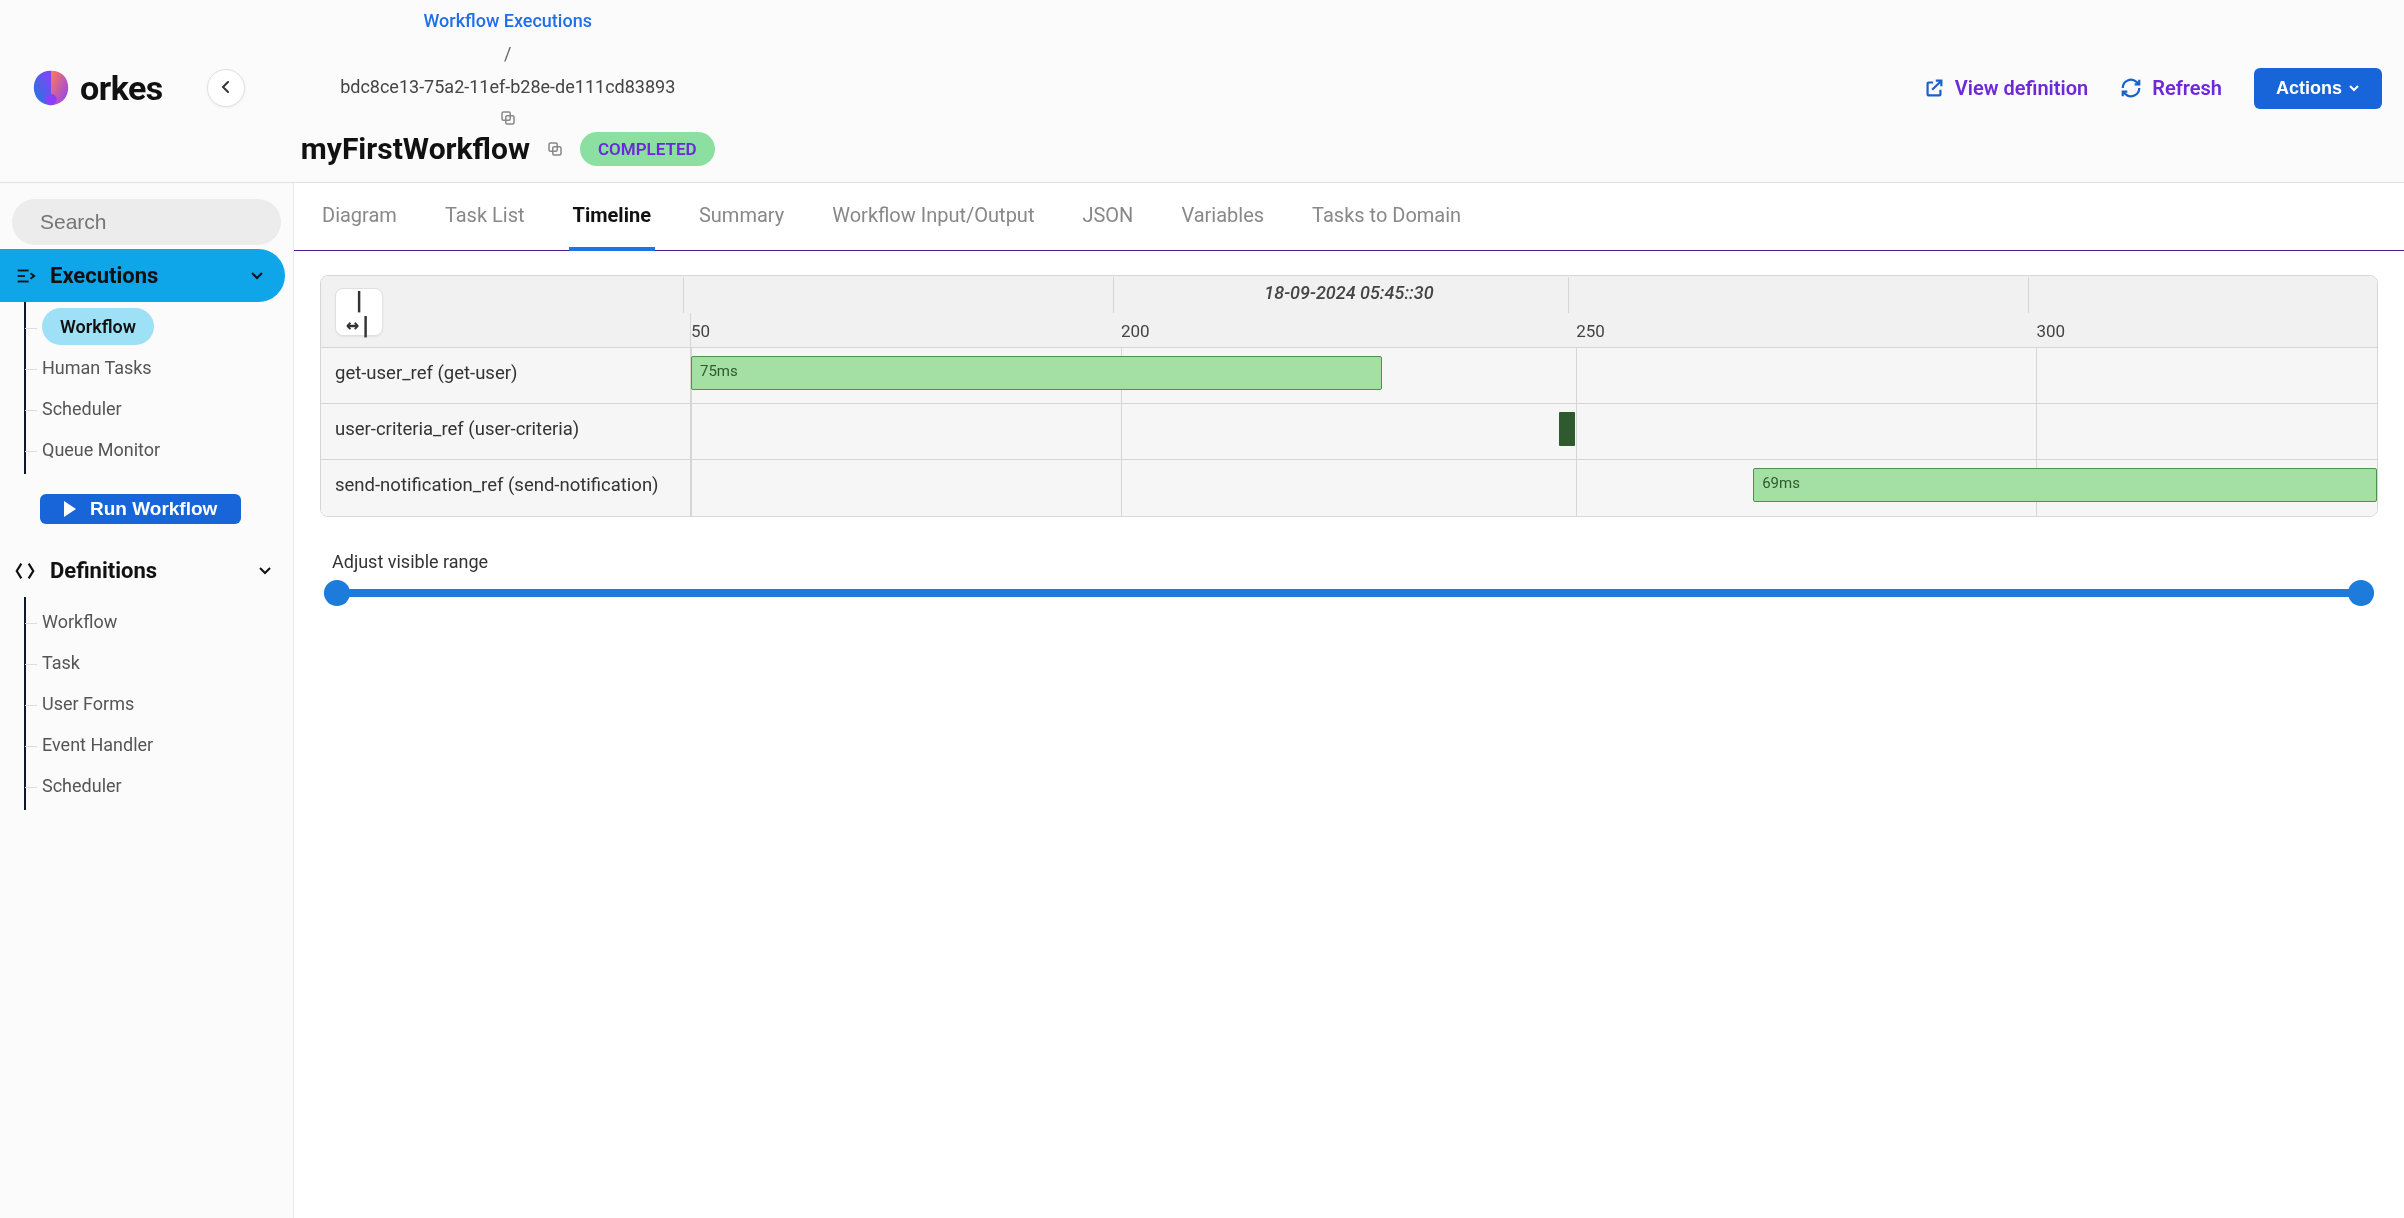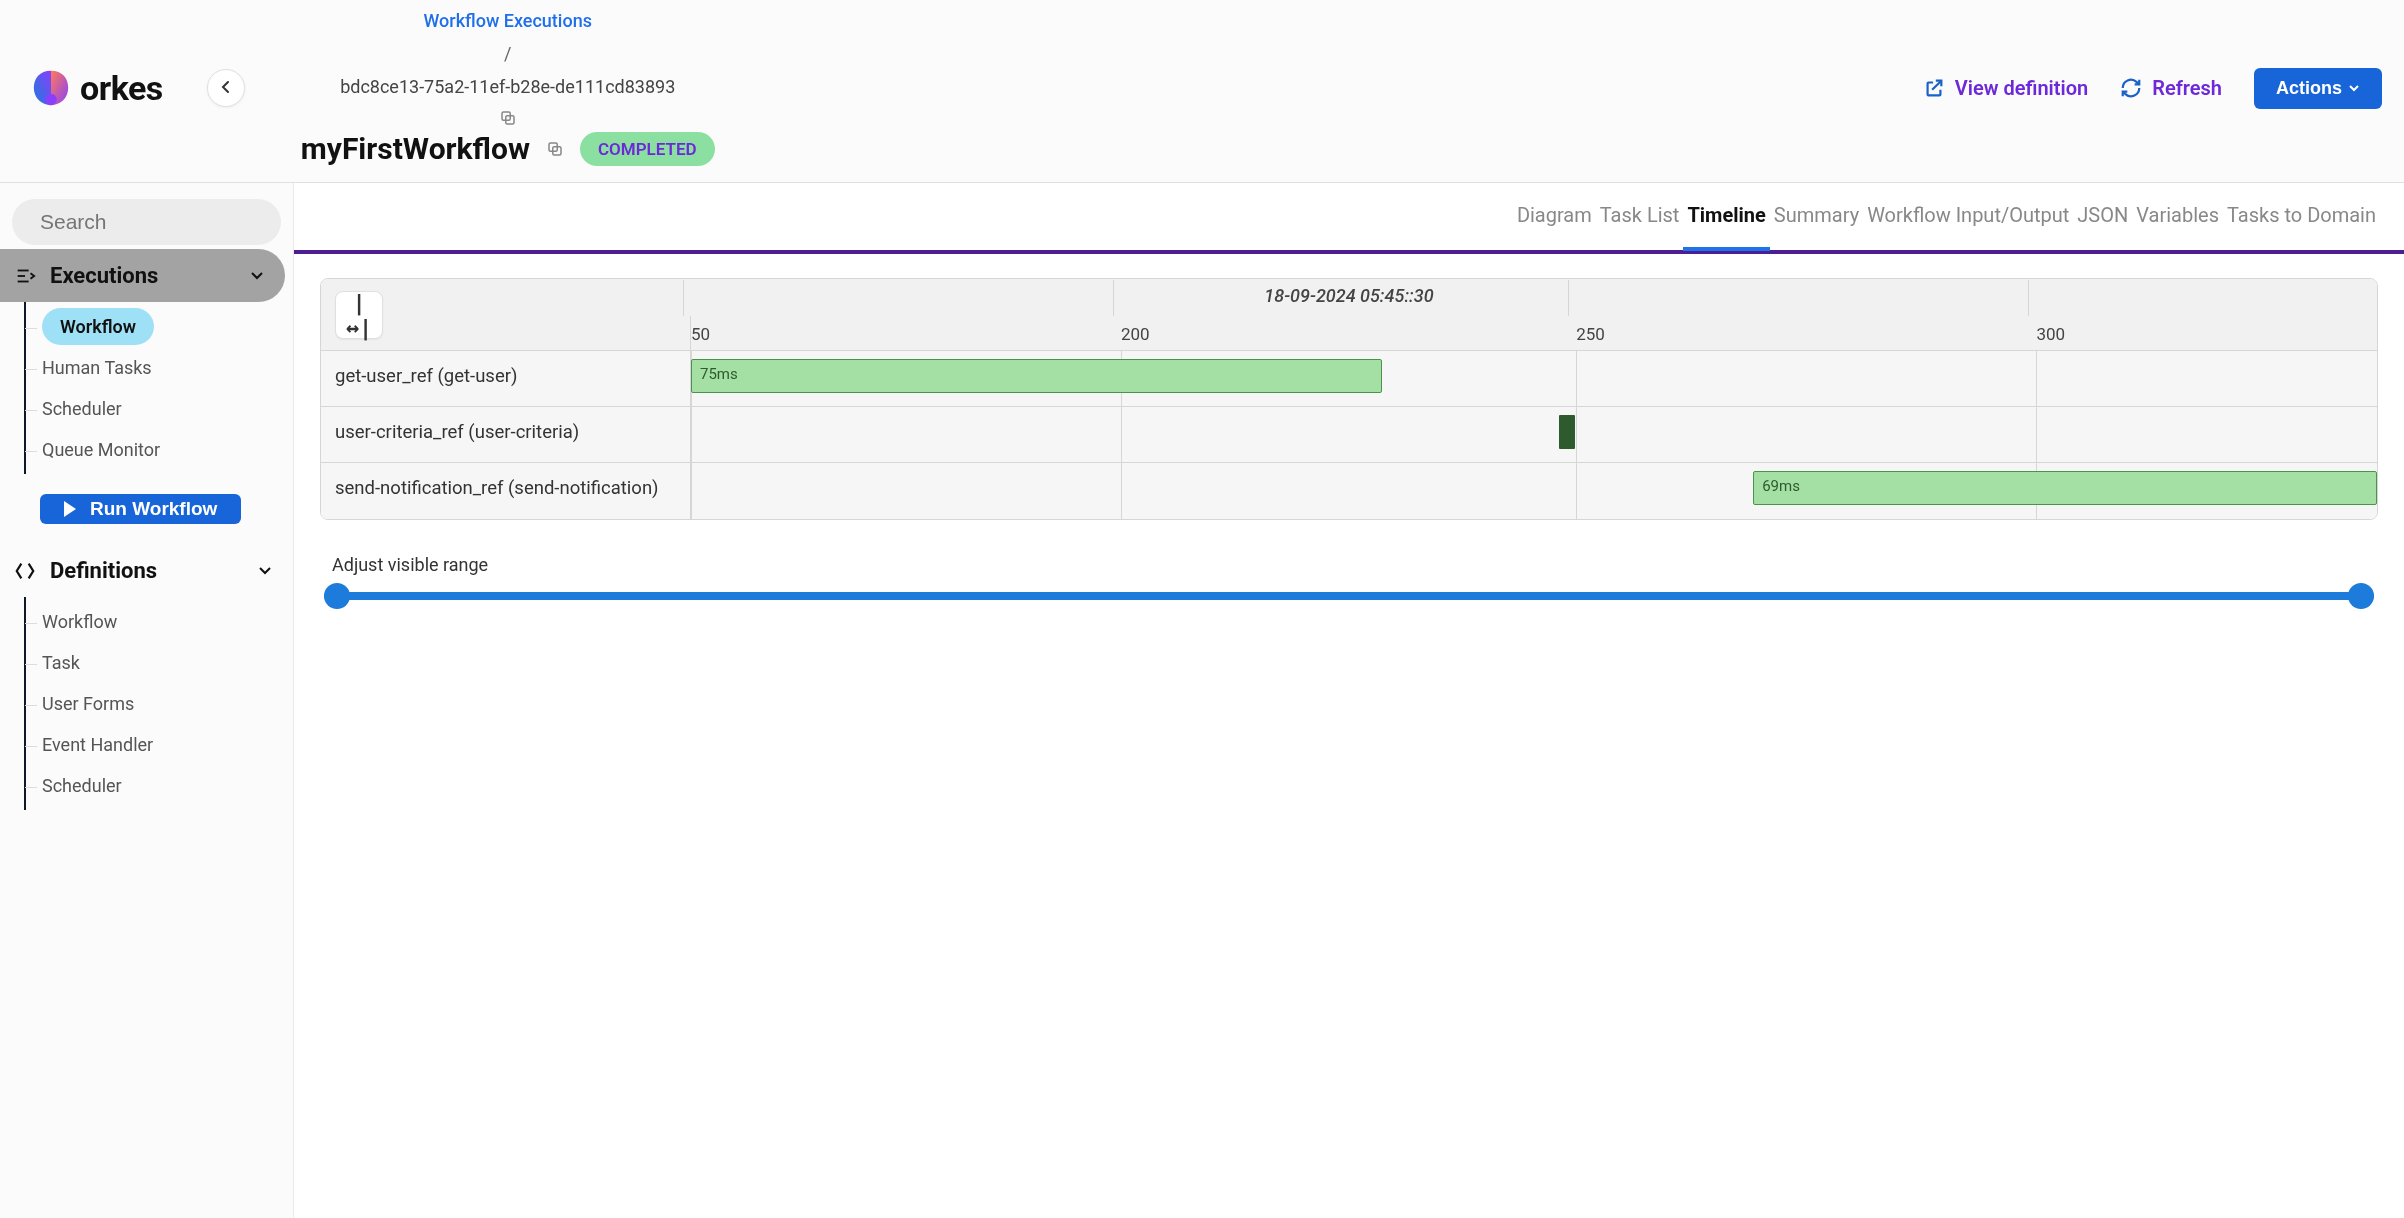--- a/index.html
+++ b/index.html
@@ -29,33 +29,33 @@
   .btn-primary { background:#1865d9; color:#fff; border:none; padding:10px 22px; border-radius:6px; font-size:18px; font-weight:600; display:flex; align-items:center; gap:6px; cursor:pointer;}
 
   
   .sidebar { width:294px; background:#fbfbfb; border-right:1px solid #eaeaea; padding-top:10px;}
   .search-wrap { margin:6px 12px 4px 12px; background:#ececec; border-radius:28px; display:flex; align-items:center; padding:10px 14px; gap:12px;}
   .search-icon { width:22px; height:22px; color:#808080;}
   .search-input { flex:1; border:none; background:transparent; outline:none; font-size:21px; color:#666;}
   .kbd-group { display:flex; gap:4px;}
   .kbd { background:#e0e0e0; color:#808080; border-radius:4px; font-size:12px; min-width:20px; height:20px; padding:0 4px; display:inline-flex; align-items:center; justify-content:center; font-weight:600;}
   .section-header { display:flex; align-items:center; gap:14px; padding:14px 20px 14px 14px; font-weight:700; font-size:22px; cursor:pointer; color:#111;}
-  .section-header.active { background:#a3a3a3; border-radius:0 28px 28px 0; margin-right:8px;}
+  .section-header.active { background:#0ea5e9; border-radius:0 28px 28px 0; margin-right:8px;}
   .section-icon { width:22px; height:22px; color:#111; display:inline-flex;}
   .section-header .chev { margin-left:auto; }
   .tree { margin-left:24px; border-left:2px solid #0f172a; padding:4px 0;}
   .tree-item { position:relative; padding:10px 12px 10px 16px; font-size:18px; color:#555; cursor:pointer; }
   .tree-item::before { content:""; position:absolute; left:-1px; top:22px; width:12px; border-top:1px solid #ddd; }
   .tree-item.active span { background:#9ee1f7; color:#111; padding:8px 18px; border-radius:22px; font-weight:600;}
   .btn-run { margin:20px 0 20px 40px; background:#1865d9; color:#fff; border:none; border-radius:6px; padding:4px 24px; font-size:19px; font-weight:600; display:flex; align-items:center; gap:14px; cursor:pointer;}
   .btn-run .play { display:inline-block; width:0; height:0; border-top:8px solid transparent; border-bottom:8px solid transparent; border-left:12px solid #fff;}
 
   
   .main { flex:1; background:#fff; display:flex; flex-direction:column;}
-  .tabs { display:flex; padding:0 24px; border-bottom:4px solid #4c1d95;justify-content:flex-end;}
+  .tabs { display:flex; gap:40px; padding:0 24px; border-bottom:1px solid #4c1d95;}
   .tab { padding:20px 4px; font-size:20px; color:#888; cursor:pointer;}
   .tab.active { color:#111; font-weight:700; border-bottom:4px solid #1d73e8; margin-bottom:-1px;}
   .timeline-panel { padding:24px 26px;}
 
   
   .gantt { border:1px solid #d6d6d6; border-radius:8px; overflow:hidden;}
   .gantt-head { background:#f1f1f1; position:relative; height:72px; border-bottom:1px solid #d6d6d6; }
   .gantt-date { text-align:center; font-size:18px; color:#444; font-weight:500; padding-top:6px;font-style:italic;}
   .zoom-btn { position:absolute; left:14px; top:12px; width:48px; height:48px; border-radius:8px; background:#fff; border:1px solid #e0e0e0; display:flex; align-items:center; justify-content:center; box-shadow:0 1px 2px rgba(0,0,0,0.06); cursor:pointer; font-size:22px; font-family:monospace; color:#333; font-weight:700;}
   .gantt-ticks { position:absolute; left:0; right:0; bottom:0; height:34px; display:flex;}

